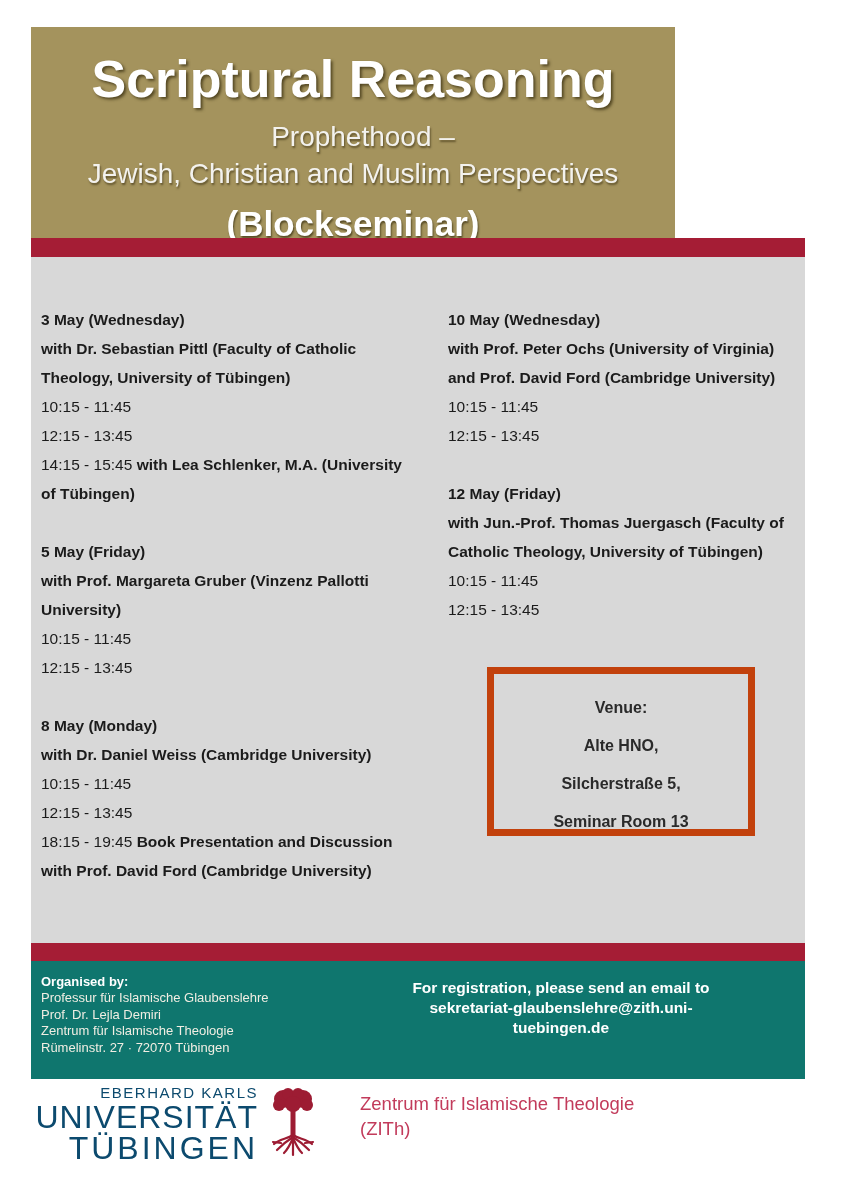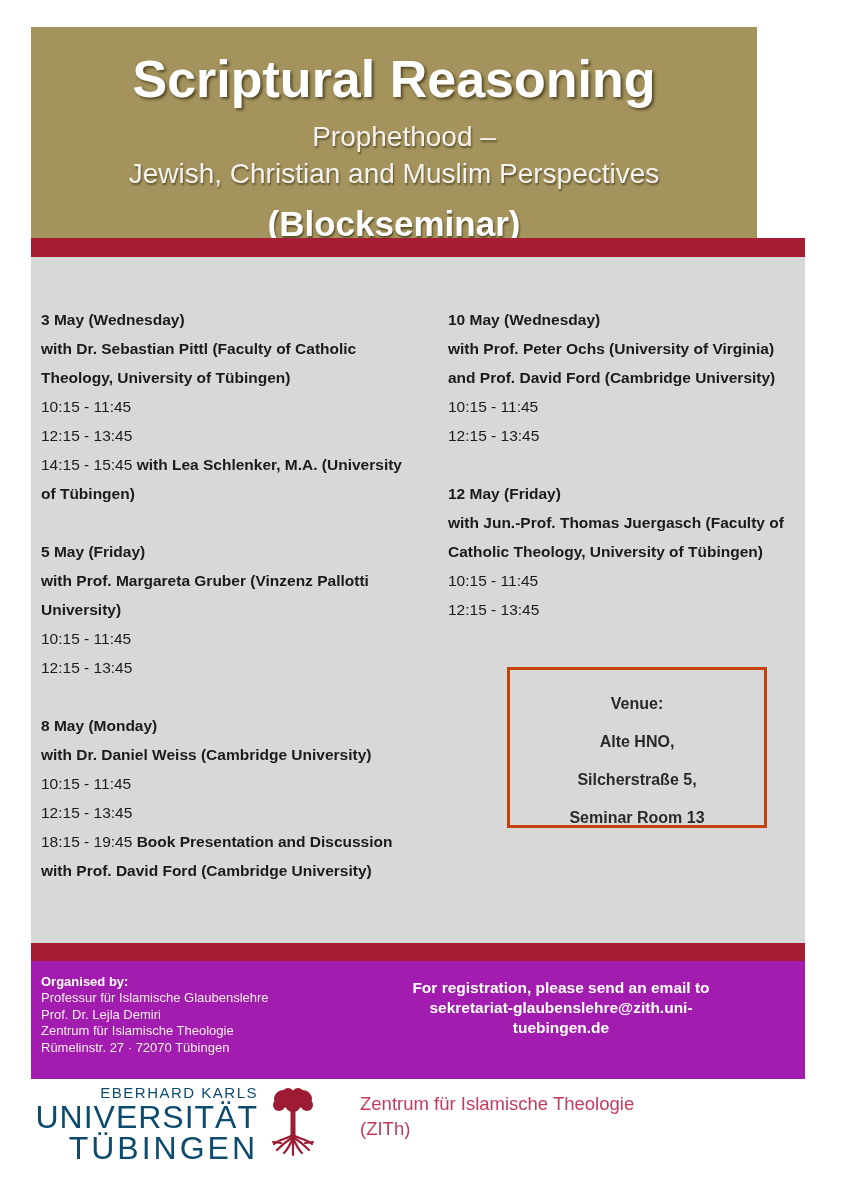--- a/index.html
+++ b/index.html
@@ -1,20 +1,20 @@
 <!DOCTYPE html>
 <html><head>
 <meta charset="utf-8">
 <style>
   html,body { margin:0; padding:0; background:#ffffff; }
   .page { position:relative; width:842px; height:1191px; background:#ffffff;
           font-family:"Liberation Sans", sans-serif; overflow:hidden; }
 
   
-  .header { position:absolute; left:31px; top:27px; width:726px; height:211px;
+  .header { position:absolute; left:31px; top:27px; width:644px; height:211px;
             background:#a4935d; text-align:center; color:#ffffff; }
   .title { padding-top:22px; font-size:52px; font-weight:bold;
            text-shadow:2px 2px 3px rgba(73,62,28,.9); }
   .sub { font-size:28px; color:#f3f2ee; line-height:37px;
          text-shadow:1px 2px 2px rgba(73,62,28,.75); }
   .sub-first { margin-top:9px;padding-left:20px; }
   .blockseminar { margin-top:12px; font-size:35px; font-weight:bold;
                   text-shadow:1px 2px 2px rgba(73,62,28,.85); }
 
   .stripe { position:absolute; left:31px; width:774px; background:#a51d35; }
@@ -25,27 +25,27 @@
   .content { position:absolute; left:31px; top:257px; width:774px; height:686px;
              background:#d8d8d8; color:#1b1b1b; font-size:15.5px; }
   .col { position:absolute; top:28px;margin-top:20px; }
   .col-left  { left:10px;  width:406px; }
   .col-right { left:417px; width:362px; }
   .block { margin-bottom:29px; }
   .sline { line-height:29px; white-space:nowrap; }
   .sline .b { font-weight:bold; }
 
   .venue { position:absolute; left:456px; top:410px; width:254px; height:140px;
-           border:3px solid #c2410c; text-align:center; font-weight:bold;
-           font-size:16px; padding-top:15px; color:#2a2a2a;margin-left:20px; }
+           border:7px solid #c2410c; text-align:center; font-weight:bold;
+           font-size:16px; padding-top:15px; color:#2a2a2a; }
   .venue .ln { line-height:38px; }
 
   
   .footer-olive { position:absolute; left:31px; top:961px; width:774px; height:118px;
-                  background:#a21caf; color:#ffffff; }
+                  background:#0f766e; color:#ffffff; }
   .organised { position:absolute; left:10px; top:12px; font-size:13px; color:#f1eee3; }
   .organised .heading { font-weight:bold; color:#ffffff; line-height:17px; }
   .organised .ln { line-height:16.5px; }
   .registration { position:absolute; left:315px; top:17px; width:430px;
                   text-align:center; font-weight:bold; font-size:15.5px; }
   .registration .ln { line-height:20px; }
 
   
   .footer-white { position:absolute; left:0; top:1079px; width:842px; height:112px;
                   background:#ffffff; }

